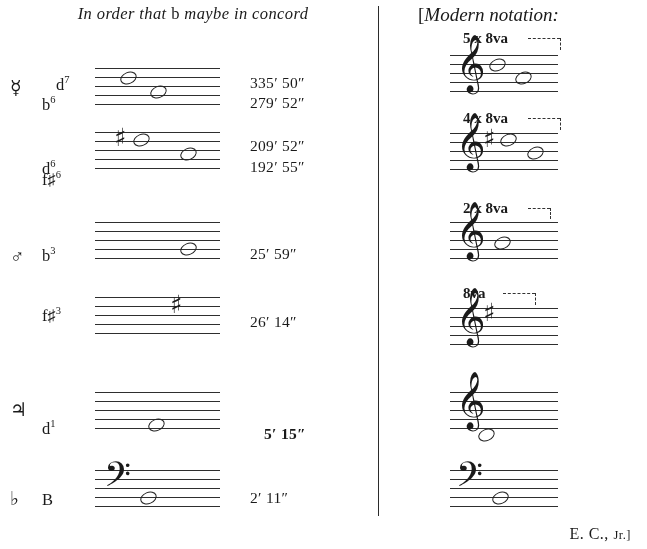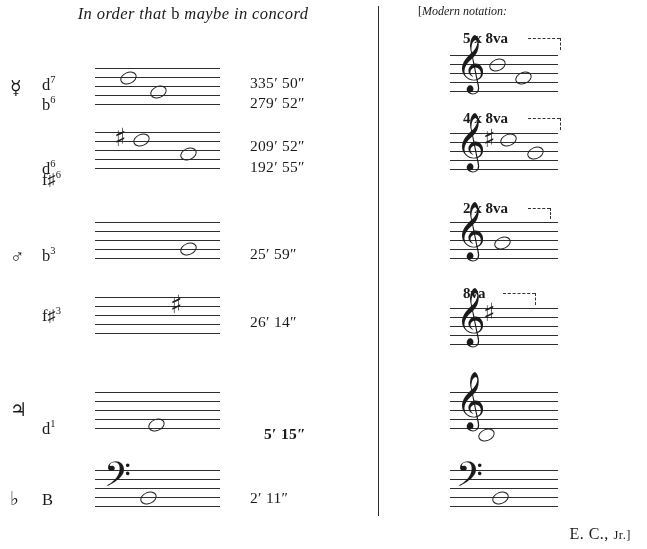--- a/index.html
+++ b/index.html
@@ -23,21 +23,21 @@
 
   
   .head-left{
     position:absolute;left:28px;top:4px;width:330px;
     font-style:italic;font-size:16.5px;letter-spacing:.4px;
     text-align:center;white-space:nowrap;
   }
   .head-left .rom{font-style:normal;}
   .head-right{
     position:absolute;left:418px;top:4px;
-    font-style:italic;font-size:12px;white-space:nowrap;
+    font-style:italic;font-size:19px;white-space:nowrap;
   }
   .head-right .brk{font-style:normal;}
 
   .signature{
     position:absolute;right:16px;bottom:6px;
     font-size:16px;letter-spacing:.5px;
   }
   .signature .sc{font-size:12.5px;}
 
   
@@ -111,21 +111,21 @@
     <span>maybe in concord</span>
   </div>
 
   <div class="head-right">
     <span class="brk">[</span><span>Modern notation:</span>
   </div>
 
   <div class="divider"></div>
 
   <div class="abs planet" style="left:10px;top:76px;">☿</div>
-  <div class="abs pname" style="left:42px;top:74px;"><span>d</span><sup>7</sup></div>
+  <div class="abs pname" style="left:56px;top:74px;"><span>d</span><sup>7</sup></div>
   <div class="abs time" style="left:250px;top:74px;">335′ 50″</div>
 
   <div class="abs pname" style="left:42px;top:94px;"><span>b</span><sup>6</sup></div>
   <div class="abs time" style="left:250px;top:94px;">279′ 52″</div>
 
   <div class="abs pname" style="left:42px;top:137px;margin-top:32px;"><span>f♯</span><sup>6</sup></div>
   <div class="abs time" style="left:250px;top:137px;">209′ 52″</div>
 
   <div class="abs pname" style="left:34px;top:158px;margin-left:8px;"><span>d</span><sup>6</sup></div>
   <div class="abs time" style="left:250px;top:158px;">192′ 55″</div>

